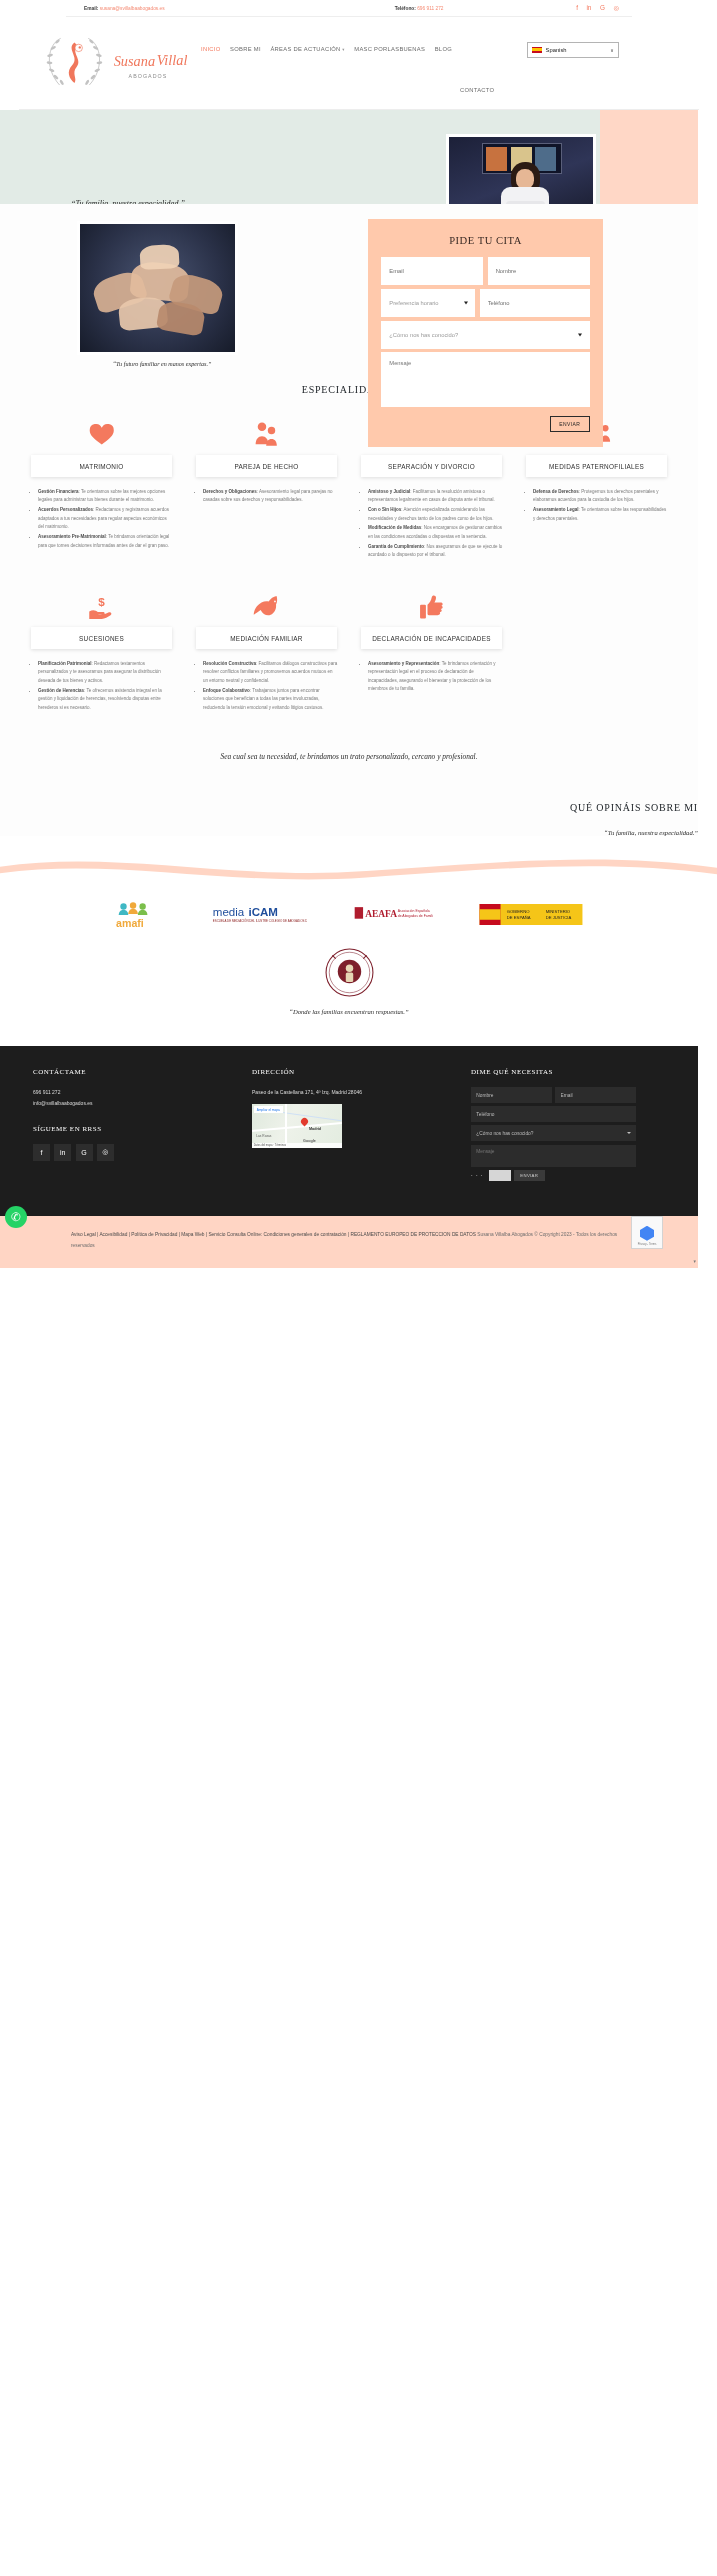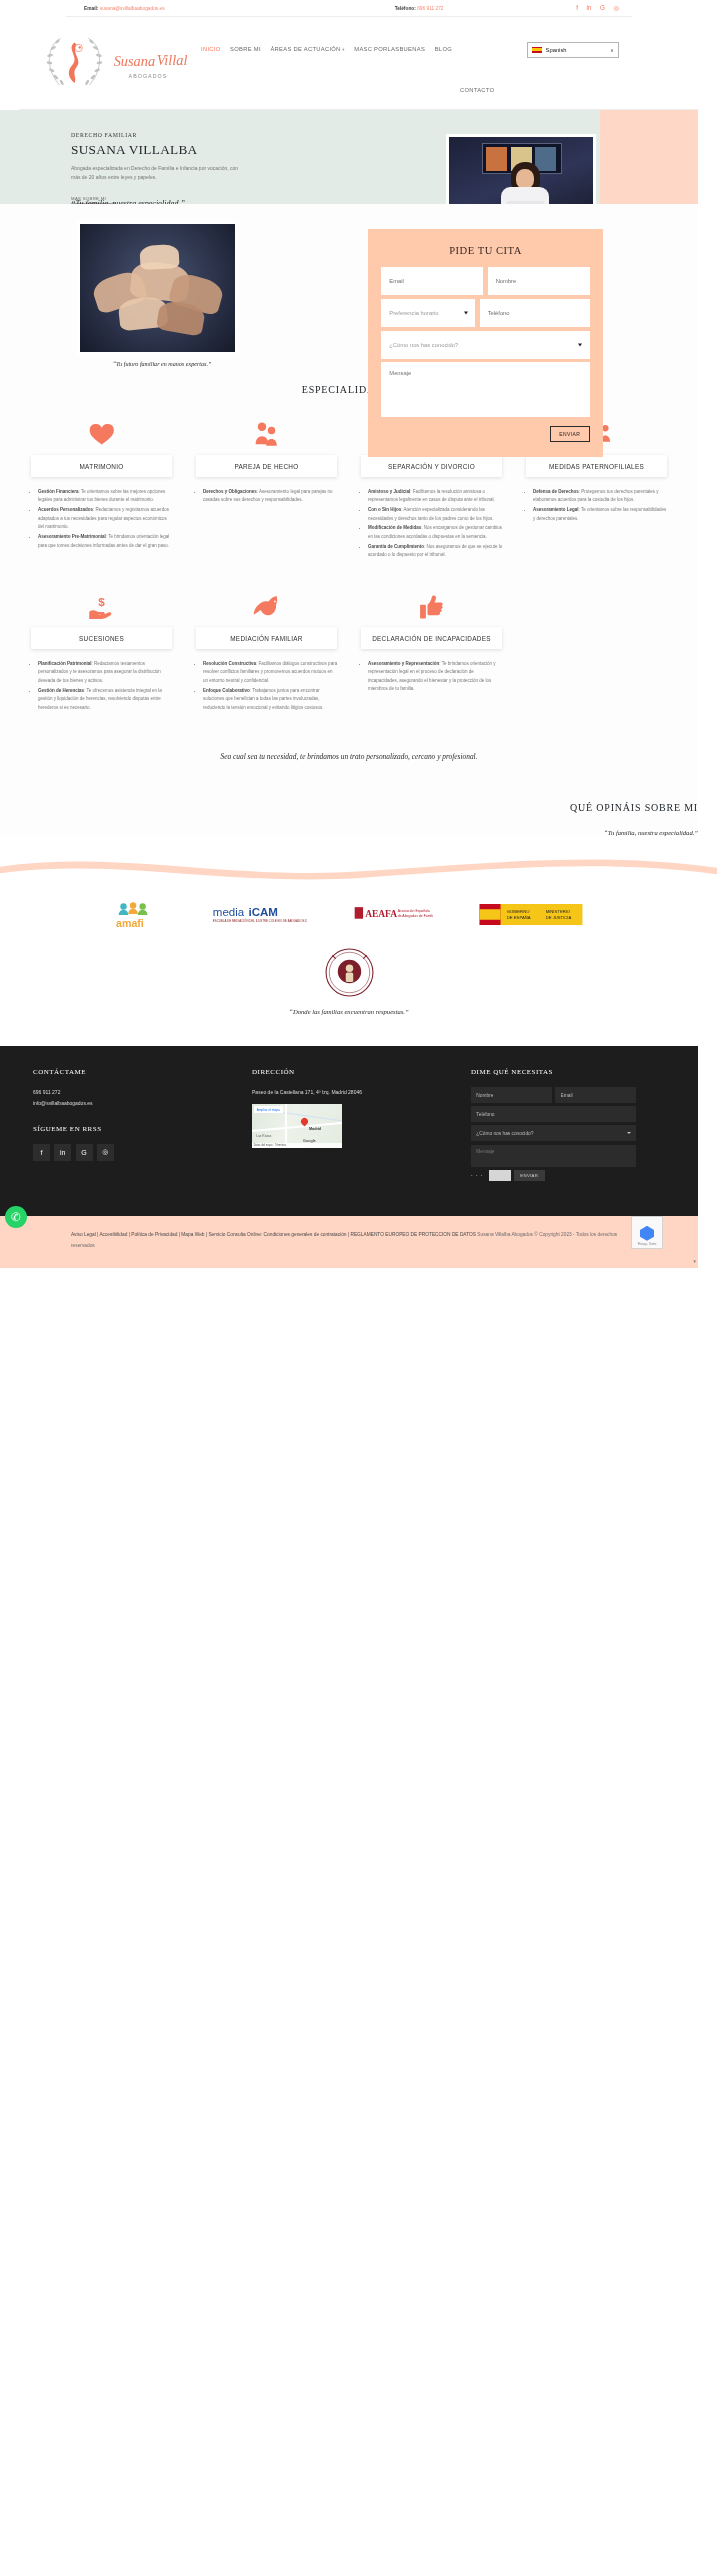--- a/index.html
+++ b/index.html
@@ -115,21 +115,21 @@
   .h2{left:51px; top:39px; width:58px; height:37px; transform:rotate(6deg); background:#e2bc9d;}
   .h3{left:91px; top:53px; width:51px; height:33px; transform:rotate(16deg); background:#c59a7c;}
   .h4{left:39px; top:74px; width:48px; height:31px; transform:rotate(-6deg); background:#e8c8ab;}
   .h5{left:78px; top:79px; width:46px; height:30px; transform:rotate(10deg); background:#b98a6c;}
   .h6{left:60px; top:21px; width:39px; height:24.4px; transform:rotate(-3deg); background:#f0d3b6;}
   .hands-quote {
     position:absolute; left:77px; top:157px; width:170px; text-align:center;
     font-family:"Liberation Serif", serif; font-style: italic; font-size: 6.1px; color:#2b2b2b;
   }
   .formcard {
-    position:absolute; left:368px; top:25px; width:235px; background:#ffc9ac; padding: 16px 13.3px 15px;
+    position:absolute; left:368px; top:15px; width:235px; background:#ffc9ac; padding: 16px 13.3px 15px;
   }
   .formcard h2 {
     text-align:center; font-family:"Liberation Serif", serif; font-weight: normal;
     font-size: 10.6px; letter-spacing: 0.5px; color:#3a2a24; margin-bottom: 11.7px;
   }
   .frow { display:flex; gap:4.3px; margin-bottom:3.7px; }
   .fld {
     background:#fff; border:0; height:28px; font-size:5.8px; color:#6d6d6d;
     padding: 0 8px; font-family:"Liberation Sans", sans-serif; width:100%;
   }
@@ -358,29 +358,20 @@
       <span>Spanish</span>
       <span class="chev">∨</span>
     </div>
     <div class="hdr-rule"></div>
   </div>
 
   <div class="hero">
     <div class="hero-left"></div>
     <div class="hero-right"></div>
     <div class="hero-inner">
-      <div class="hero-text">
-        <div class="eyebrow">DERECHO FAMILIAR</div>
-        <div class="hero-title">SUSANA VILLALBA</div>
-        <div class="hero-sub">Abogada especializada en Derecho de Familia e Infancia por vocación, con más de 20 años entre leyes y papeles.</div>
-        <div class="hero-link">
-          <span>MÁS SOBRE MI</span>
-          <div class="bar"></div>
-        </div>
-      </div>
       <div class="hero-quote">“Tu familia, nuestra especialidad.”</div>
       <div class="hero-photo">
         <div class="ph-bg"></div>
         <div class="ph-art">
             <i class="ph-a1"></i>
             <i class="ph-a2"></i>
             <i class="ph-a3"></i>
           </div>
         <div class="ph-person">
           <div class="ph-hair"></div>

